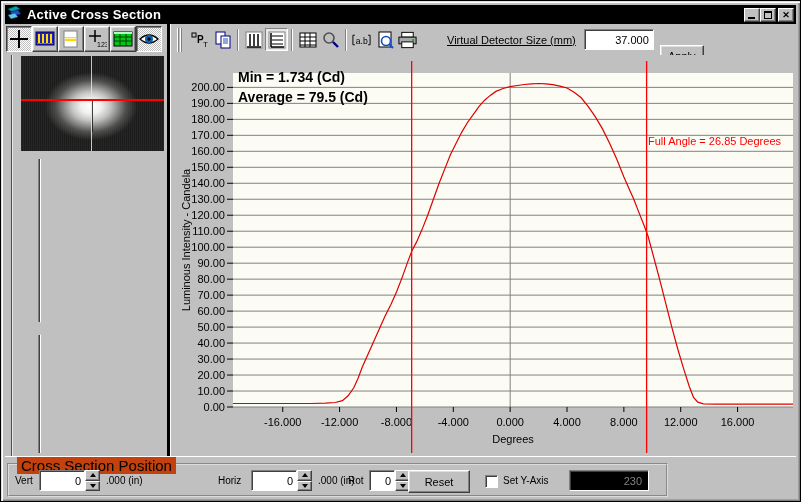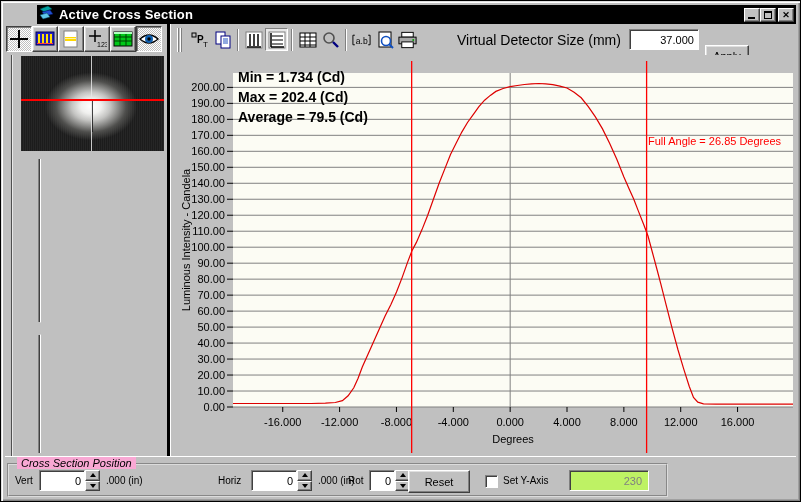--- a/index.html
+++ b/index.html
@@ -8,21 +8,21 @@
   .window {
     position: relative; width: 801px; height: 502px;
     background: #c0c0c0;
     border: 1px solid #000;
     box-shadow: inset 1px 1px 0 #dfdfdf, inset 2px 2px 0 #ffffff, inset -1px -1px 0 #808080, inset -2px -2px 0 #a0a0a0;
     overflow: hidden;
   }
   
   .titlebar {
     position: absolute; left: 4px; top: 4px; right: 4px; height: 19px;
-    background: #000000; display: flex; align-items: center; padding: 0 2px; margin-left: 32px;
+    background: #000000; display: flex; align-items: center; padding: 0 2px;
   }
   .titlebar .title-text { color:#fff; font-weight: bold; font-size: 13px; margin-left: 4px; letter-spacing: .2px; }
   .tb-buttons { margin-left: auto; display: flex; gap: 0; }
   .tb-btn {
     width: 16px; height: 14px; background: #c0c0c0; position: relative;
     border: 1px solid; border-color:#fff #404040 #404040 #fff;
     box-shadow: inset -1px -1px 0 #808080; cursor: default;
   }
   .tb-btn.close { margin-left: 2px; font-size: 9px; font-weight: bold; line-height: 12px; text-align: center; color:#000; }
   .glyph-min { position:absolute; left:3px; bottom:2px; width:7px; height:2px; background:#000; }
@@ -38,21 +38,21 @@
     background-image: conic-gradient(#fff 25%, #c0c0c0 0 50%, #fff 0 75%, #c0c0c0 0);
     background-size: 2px 2px;
   }
   .splitter { position:absolute; left:166px; top:23px; width:4px; height:432px; background:#000; border-right:1px solid #fff; }
   .toolbar-main { position:absolute; left:171px; top:23px; right:4px; height:31px; display:flex; align-items:center; }
   .gripper { width:7px; height:24px; margin-left:5px; margin-right:4px;
     background: linear-gradient(90deg,#fff 0 1px,#808080 1px 2px,transparent 2px 3px,#fff 3px 4px,#808080 4px 5px,transparent 5px); }
   .flat-btn { width:23px; height:23px; display:flex; align-items:center; justify-content:center; background:transparent; border:1px solid transparent; }
   .flat-btn.pressed { border-color:#808080 #fff #fff #808080; background:#e8e8e8; }
   .tsep { width:2px; height:22px; margin:0 3px; background:#808080; border-right:1px solid #fff; }
-  .detector-label { font-size:14px; color:#000; margin-left:38px; margin-right:8px; }
+  .detector-label { font-size:11px; color:#000; margin-left:28px; margin-right:8px;text-decoration:underline; }
   .tb-input { width:70px; height:21px; border:1px solid; border-color:#808080 #fff #fff #808080; box-shadow: inset 1px 1px 0 #404040;
     background:#fff; font: 11px "Liberation Sans", sans-serif; text-align:right; padding-right:4px; }
   .apply-btn { width:44px; height:21px; margin-left:6px; background:#c0c0c0; font:11px "Liberation Sans", sans-serif;
     border:1px solid; border-color:#fff #404040 #404040 #fff; box-shadow: inset -1px -1px 0 #808080, inset 1px 1px 0 #dfdfdf; margin-top: 32px; }
   
   .left-panel { position:absolute; left:4px; top:54px; width:162px; height:401px; }
   .panel-groove { position:absolute; left:6px; top:0; width:2px; height:401px; background:#505050; border-right:1px solid #e8e8e8; }
   .thumb-image { position:absolute; left:16px; top:1px; width:143px; height:95px; background:#1d1d1d; overflow:hidden; }
   .beam-blob { position:absolute; inset:0;
     background:
@@ -68,37 +68,37 @@
     clip-path: polygon(0 0, 68% 0, 100% 50%, 68% 100%, 0 100%);
     filter: drop-shadow(0 1px 0 #404040) drop-shadow(1px 0 0 #404040) drop-shadow(-1px -1px 0 #ffffff); }
   
   .chart-panel { position:absolute; left:173px; top:54px; width:624px; height:401px; background:#c0c0c0; }
   .chart-panel svg { position:absolute; left:0; top:0; }
   .anno-minmax { position:absolute; left:64px; top:12px; font-size:14px; font-weight:bold; color:#000; line-height:20px; white-space:nowrap; }
   .anno-cursor { position:absolute; left:474px; top:80px; font-size:11px; color:#ff0000; line-height:13px; white-space:nowrap; }
   
   .bottom-panel { position:absolute; left:4px; top:455px; right:4px; bottom:4px; border-top:1px solid #ffffff; background:#c0c0c0; }
   .groupbox { position:absolute; left:2px; top:6px; width:661px; height:34px; border:2px groove #dcdcdc; }
-  .groupbox-label { position:absolute; left:8px; top:-8px; background:#f9a8d4; padding:0 4px; font-size:11px; color:#000;font-style:italic; }
+  .groupbox-label { position:absolute; left:8px; top:-8px; background:#c2410c; padding:0 4px; font-size:15px; color:#000; }
   .small-label { position:absolute; font-size:10px; color:#000; top:10px; }
   .spinfield { position:absolute; top:5px; height:21px; display:flex; }
   .spinfield input { height:21px; border:1px solid; border-color:#808080 #fff #fff #808080; box-shadow: inset 1px 1px 0 #404040;
     background:#fff; font:11px "Liberation Sans", sans-serif; text-align:right; padding-right:3px; }
   .spinbtns { width:15px; height:21px; display:flex; flex-direction:column; }
   .spinbtn { flex:1; background:#c0c0c0; border:1px solid; border-color:#fff #404040 #404040 #fff;
     box-shadow: inset -1px -1px 0 #808080; position:relative; }
   .spinbtn::after { content:""; position:absolute; left:50%; top:50%; transform:translate(-50%,-50%); width:0; height:0; }
   .spin-up::after  { border-left:3px solid transparent; border-right:3px solid transparent; border-bottom:4px solid #000; }
   .spin-down::after{ border-left:3px solid transparent; border-right:3px solid transparent; border-top:4px solid #000; }
   .reset-btn { position:absolute; left:399px; top:5px; width:62px; height:23px; background:#c0c0c0; font:11px "Liberation Sans", sans-serif;
     border:1px solid; border-color:#fff #404040 #404040 #fff; box-shadow: inset -1px -1px 0 #808080, inset 1px 1px 0 #dfdfdf; }
   .checkbox { position:absolute; left:476px; top:10px; width:13px; height:13px; background:#fff;
     border:1px solid; border-color:#808080 #fff #fff #808080; box-shadow: inset 1px 1px 0 #404040; }
   .yaxis-input { position:absolute; left:560px; top:5px; width:80px; height:21px; border:1px solid; border-color:#808080 #fff #fff #808080;
-    box-shadow: inset 1px 1px 0 #404040; background:#bef264; font:11px "Liberation Sans", sans-serif; color:#808080; text-align:right; padding-right:6px; }
+    box-shadow: inset 1px 1px 0 #404040; background:#000000; font:11px "Liberation Sans", sans-serif; color:#808080; text-align:right; padding-right:6px; }
   button { cursor: default; }
 </style>
 </head>
 <body>
 
 <div class="window">
 
   <div class="titlebar">
     <span>
       <svg width="16" height="15" viewBox="0 0 16 15">
@@ -335,21 +335,20 @@
         <line x1="563.5685279187817" y1="352" x2="563.5685279187817" y2="357" stroke="#000" stroke-width="1"></line>
         <text x="563.5685279187817" y="371" text-anchor="middle" font-size="11" font-family="Liberation Sans, sans-serif" fill="#000">16.000</text>
         <text x="339" y="388" text-anchor="middle" font-size="11" font-family="Liberation Sans, sans-serif" fill="#000">Degrees</text>
         <text x="16" y="185" text-anchor="middle" font-size="11" font-family="Liberation Sans, sans-serif" fill="#000" transform="rotate(-90 16 185)">Luminous Intensity - Candela</text>
         <polyline points="59.0,348.5 137.2,348.5 151.4,348.2 161.3,347.5 168.4,345.6 174.1,340.8 179.8,332.8 184.1,323.2 188.3,312.0 194.0,299.3 199.7,286.5 205.4,273.7 211.1,260.9 216.8,249.7 222.5,236.9 228.1,222.6 233.8,206.6 238.1,195.4 242.4,187.4 248.0,174.6 253.7,160.2 259.4,144.2 265.1,128.3 270.8,113.9 276.5,99.5 282.1,88.3 287.8,77.1 293.5,67.5 299.2,59.6 304.9,51.6 310.6,45.2 316.3,40.4 321.9,36.4 329.1,33.5 336.2,31.6 343.3,30.5 350.4,29.5 357.5,28.9 364.6,28.5 371.7,28.9 378.8,29.7 385.9,31.1 393.0,33.0 400.1,37.2 407.2,42.8 414.3,51.6 421.4,61.9 428.5,73.9 435.6,88.3 442.8,104.3 449.9,121.9 455.5,134.7 459.8,144.2 464.1,155.4 469.8,169.8 474.0,181.0 478.3,197.0 482.6,213.0 486.8,228.9 492.5,251.3 498.2,273.7 503.9,294.5 509.6,313.6 515.2,331.2 519.5,342.4 523.8,347.2 529.5,348.8 542.2,349.1 619.0,349.1" fill="none" stroke="#dd0000" stroke-width="1.2"></polyline>
         <line x1="237.65989847715738" y1="6" x2="237.65989847715738" y2="398" stroke="#ff0000" stroke-width="1.3"></line>
         <line x1="472.6040609137056" y1="6" x2="472.6040609137056" y2="398" stroke="#ff0000" stroke-width="1.3"></line>
       </svg>
     <div class="anno-minmax">
       <div>Min = 1.734 (Cd)</div>
-      <div>Max = 202.4 (Cd)</div>
       <div>Average = 79.5 (Cd)</div>
     </div>
     <div class="anno-cursor">
       <div>Full Angle = 26.85 Degrees</div>
     </div>
   </div>
 
   <div class="bottom-panel">
     <div class="groupbox">
       <span class="groupbox-label">Cross Section Position</span>

